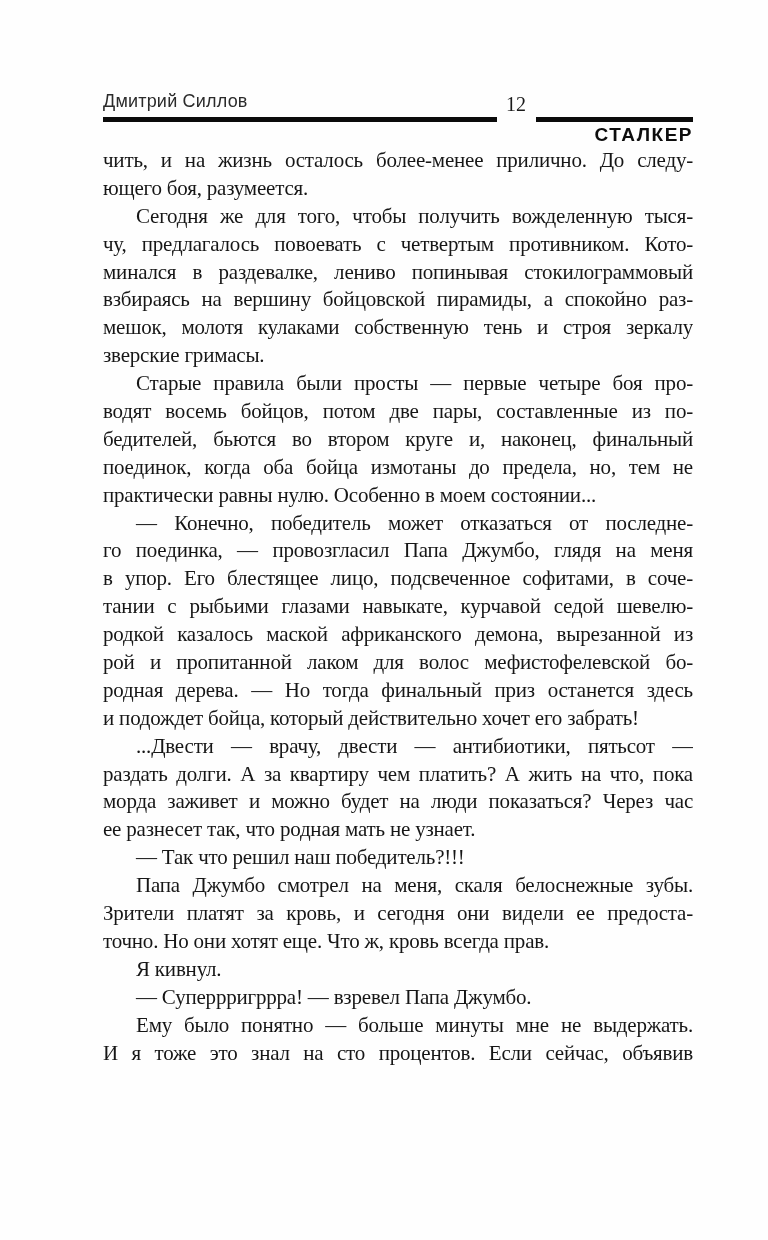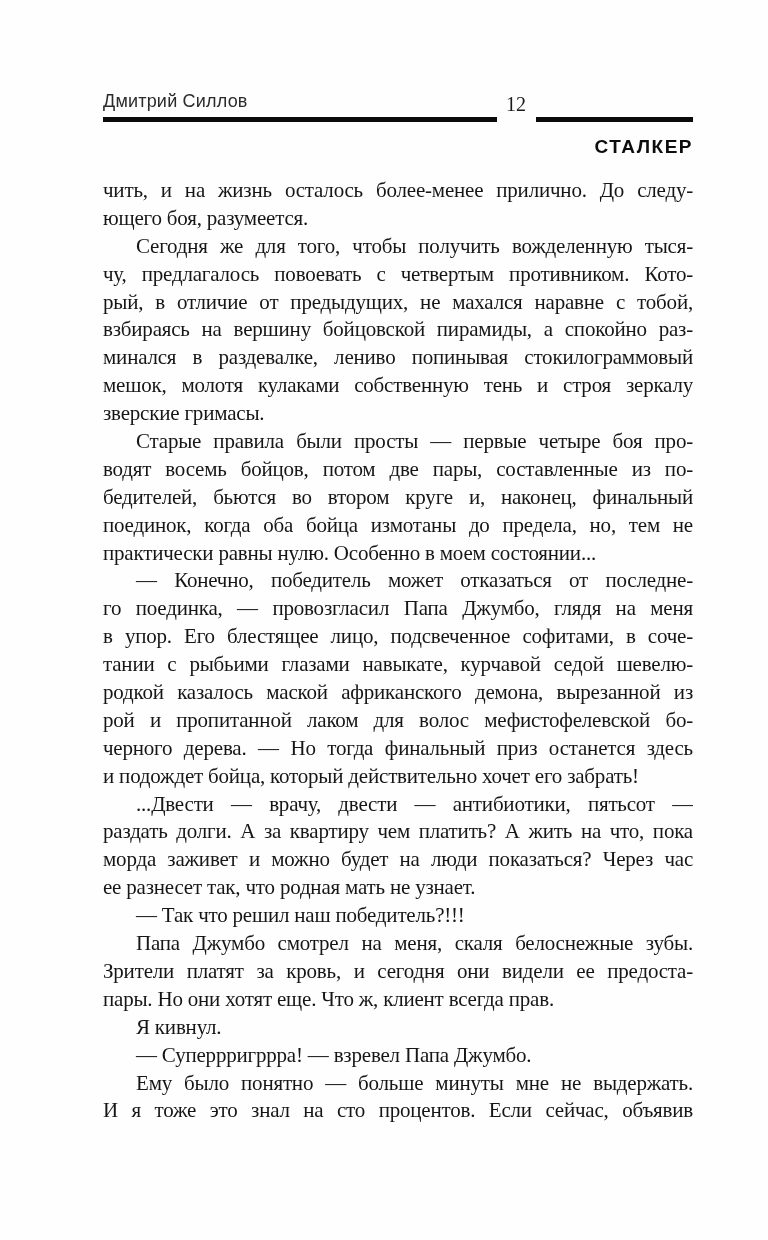--- a/index.html
+++ b/index.html
@@ -34,21 +34,21 @@
     width: 44px;
     text-align: center;
     font-family: "Liberation Serif", serif;
     font-size: 20px;
     line-height: 1;
     color: #1a1a1a;
   }
   .series {
     position: absolute;
     right: 75px;
-    top: 108px;
+    top: 96px;
     font-family: "Liberation Sans", sans-serif;
     font-size: 19px;
     font-weight: bold;
     line-height: 1;
     letter-spacing: 1.5px;
     color: #0d0d0d;
     margin-top: 29px;
   }
   .rule {
     position: absolute;
@@ -63,21 +63,20 @@
   .body-text {
     position: absolute;
     left: 103px;
     top: 147px;
     width: 590px;
     font-family: "Liberation Serif", serif;
     font-size: 21px;
     letter-spacing: -0.2px;
     line-height: 27.9px;
     color: #161616;
-    margin-top: 30px;
   }
   .line {
     height: 27.9px;
     overflow: hidden;
     text-align: justify;
     text-align-last: justify;
     white-space: normal;
   }
   .line.last {
     text-align-last: left;
@@ -96,44 +95,43 @@
     <div class="series">СТАЛКЕР</div>
     <div class="rule rule-left"></div>
     <div class="rule rule-right"></div>
   </div>
 
   <div class="body-text" id="body-text">
       <div class="line">чить, и на жизнь осталось более-менее прилично. До следу-</div>
       <div class="line last">ющего боя, разумеется.</div>
       <div class="line indent">Сегодня же для того, чтобы получить вожделенную тыся-</div>
       <div class="line">чу, предлагалось повоевать с четвертым противником. Кото-</div>
-      <div class="line">рый, в отличие от предыдущих, не махался наравне с тобой,</div>
+      <div class="line">минался в раздевалке, лениво попинывая стокилограммовый</div>
       <div class="line">взбираясь на вершину бойцовской пирамиды, а спокойно раз-</div>
-      <div class="line">минался в раздевалке, лениво попинывая стокилограммовый</div>
       <div class="line">мешок, молотя кулаками собственную тень и строя зеркалу</div>
       <div class="line last">зверские гримасы.</div>
       <div class="line indent">Старые правила были просты — первые четыре боя про-</div>
       <div class="line">водят восемь бойцов, потом две пары, составленные из по-</div>
       <div class="line">бедителей, бьются во втором круге и, наконец, финальный</div>
       <div class="line">поединок, когда оба бойца измотаны до предела, но, тем не</div>
       <div class="line last">практически равны нулю. Особенно в моем состоянии...</div>
       <div class="line indent">— Конечно, победитель может отказаться от последне-</div>
       <div class="line">го поединка, — провозгласил Папа Джумбо, глядя на меня</div>
       <div class="line">в упор. Его блестящее лицо, подсвеченное софитами, в соче-</div>
       <div class="line">тании с рыбьими глазами навыкате, курчавой седой шевелю-</div>
       <div class="line">родкой казалось маской африканского демона, вырезанной из</div>
       <div class="line">рой и пропитанной лаком для волос мефистофелевской бо-</div>
-      <div class="line">черного дерева. — Но тогда финальный приз останется здесь</div>
+      <div class="line">родная дерева. — Но тогда финальный приз останется здесь</div>
       <div class="line last">и подождет бойца, который действительно хочет его забрать!</div>
       <div class="line indent">...Двести — врачу, двести — антибиотики, пятьсот —</div>
       <div class="line">раздать долги. А за квартиру чем платить? А жить на что, пока</div>
       <div class="line">морда заживет и можно будет на люди показаться? Через час</div>
       <div class="line last">ее разнесет так, что родная мать не узнает.</div>
       <div class="line indent last">— Так что решил наш победитель?!!!</div>
       <div class="line indent">Папа Джумбо смотрел на меня, скаля белоснежные зубы.</div>
       <div class="line">Зрители платят за кровь, и сегодня они видели ее предоста-</div>
-      <div class="line last">пары. Но они хотят еще. Что ж, клиент всегда прав.</div>
+      <div class="line last">точно. Но они хотят еще. Что ж, кровь всегда прав.</div>
       <div class="line indent last">Я кивнул.</div>
       <div class="line indent last">— Суперрригррра! — взревел Папа Джумбо.</div>
       <div class="line indent">Ему было понятно — больше минуты мне не выдержать.</div>
       <div class="line">И я тоже это знал на сто процентов. Если сейчас, объявив</div>
     </div>
 </div>
 
 </body></html>

